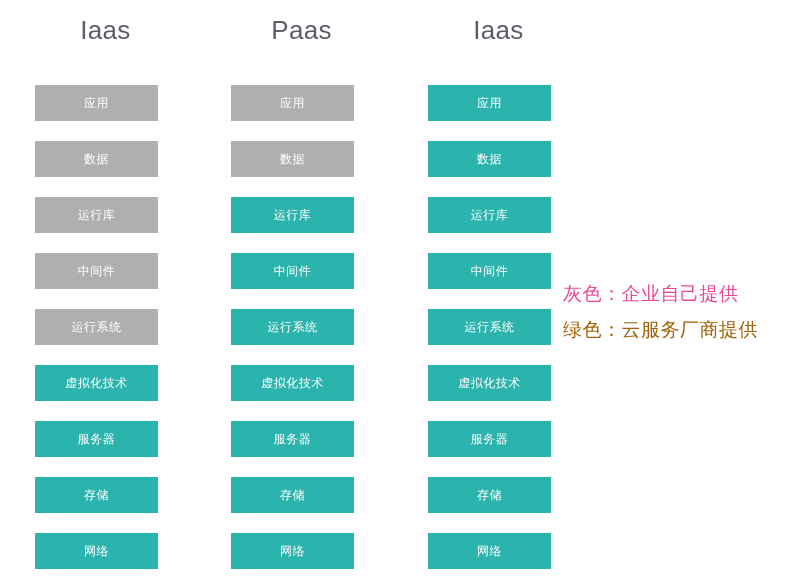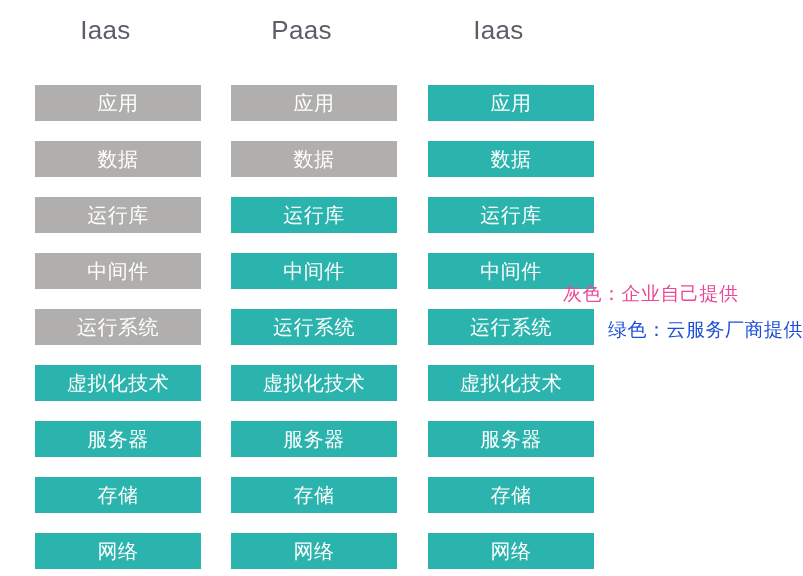--- a/index.html
+++ b/index.html
@@ -44,46 +44,46 @@
     text-align: center;
     font-size: 26px;
     color: #5d5d68;
     letter-spacing: 0.3px;
     white-space: nowrap;
   }
 
   .bar {
     position: absolute;
     left: 0;
-    width: 166px;
+    width: 123px;
     height: 36px;
     line-height: 36px;
     text-align: center;
-    font-size: 20px;
+    font-size: 12px;
     color: #ffffff;
     white-space: nowrap;
     letter-spacing: 0.5px;
   }
   .bar-gray { background: #b0afad; }
   .bar-teal { background: #2bb3ad; }
 
   .legend {
     position: absolute;
     left: 563px;
     top: 276px;
     width: 240px;
   }
   .legend-row {
     font-size: 19px;
     line-height: 36px;
     white-space: nowrap;
     letter-spacing: 0.5px;
   }
   .legend-gray { color: #ec4899; }
-  .legend-teal { color: #1d4ed8; text-align: right; }
+  .legend-teal { color: #a16207; }
 </style>
 </head>
 <body>
 
 <div id="diagram">
     <div class="column col-0">
       <div class="col-header">Iaas</div>
       <div class="bar bar-gray" style="top: 85px;">应用</div>
       <div class="bar bar-gray" style="top: 141px;">数据</div>
       <div class="bar bar-gray" style="top: 197px;">运行库</div>

